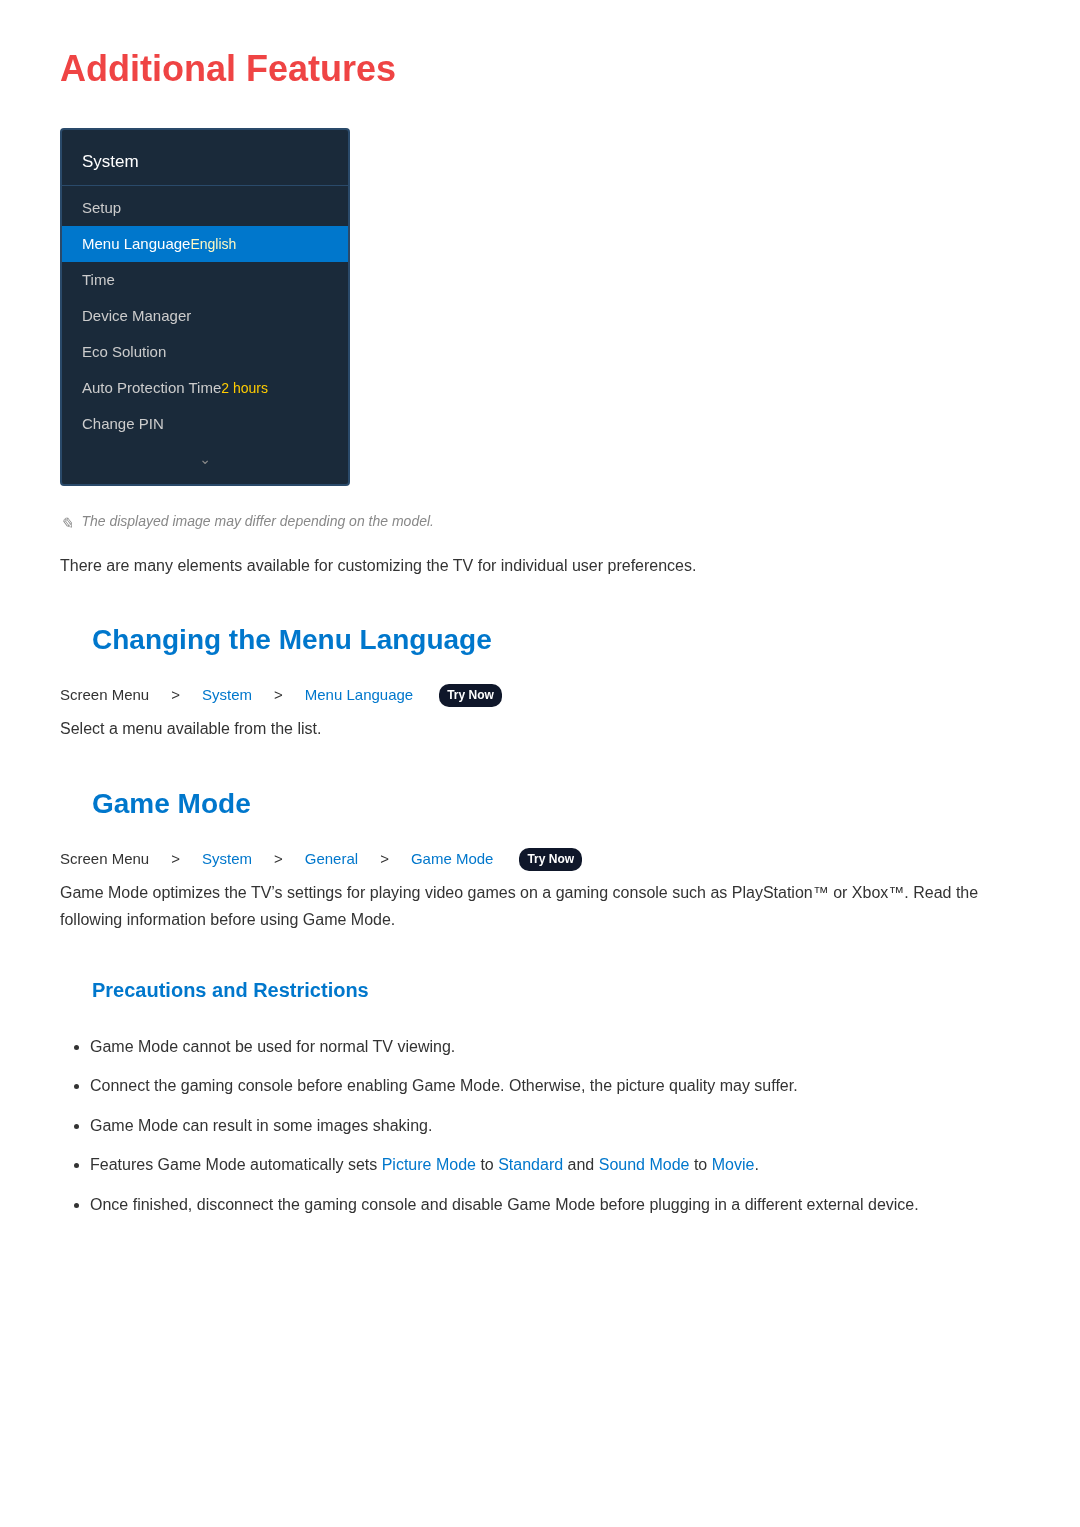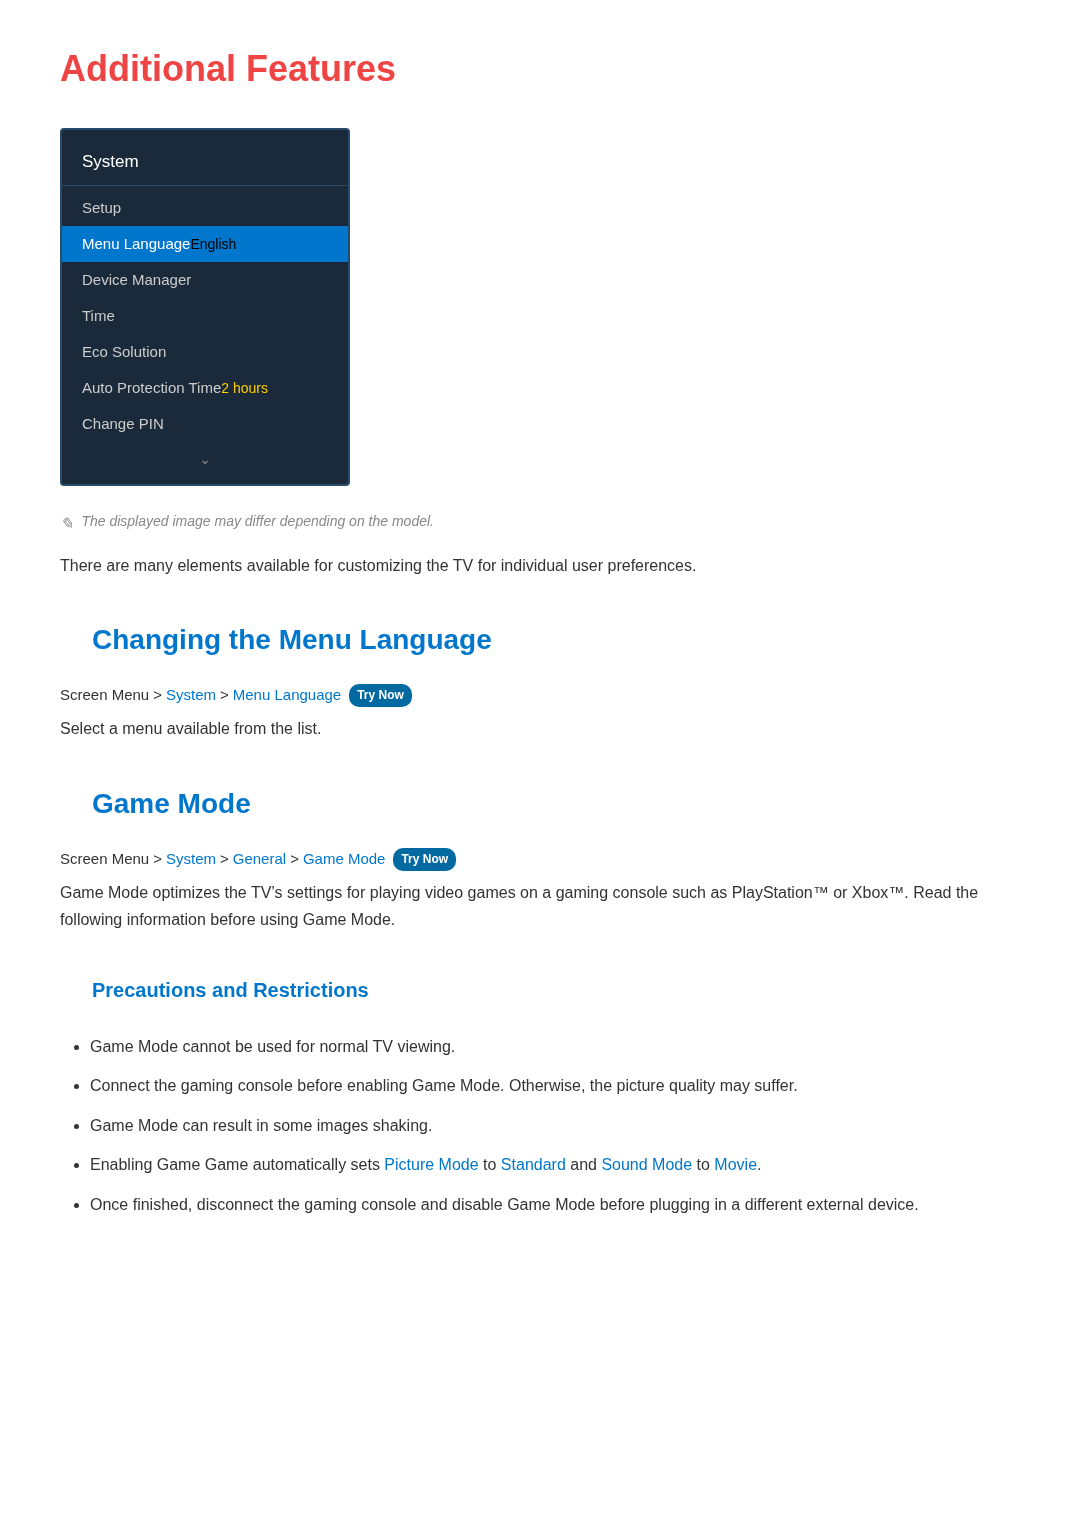--- a/index.html
+++ b/index.html
@@ -53,21 +53,21 @@
       background: #0077cc;
       color: #ffffff;
     }
 
     .tv-menu-item .value {
       color: #ffcc00;
       font-size: 14px;
     }
 
     .tv-menu-item.highlighted .value {
-      color: #000000;
+      color: #fef9c3;
     }
 
     .tv-menu-chevron {
       text-align: center;
       padding: 6px 0 4px 0;
       color: #888888;
       font-size: 14px;
     }
 
     
@@ -111,35 +111,35 @@
     }
 
     
     .breadcrumb {
       font-size: 15px;
       color: #333333;
       margin-bottom: 8px;
       display: flex;
       align-items: center;
       flex-wrap: wrap;
-      gap: 2px;
+      gap: 20px;
     }
 
     .breadcrumb .sep {
       color: #333333;
       margin: 0 2px;
     }
 
     .breadcrumb .link {
       color: #0077cc;
     }
 
     .try-now-badge {
       display: inline-block;
-      background: #0369a1;
+      background: #0f172a;
       color: #ffffff;
       font-size: 12px;
       font-weight: 600;
       padding: 2px 8px;
       border-radius: 10px;
       margin-left: 6px;
       vertical-align: middle;
     }
 
     .section-description {
@@ -184,24 +184,24 @@
   <div class="tv-menu-title">System</div>
 
   <div class="tv-menu-item">
     <span>Setup</span>
   </div>
   <div class="tv-menu-item highlighted">
     <span>Menu Language</span>
     <span class="value">English</span>
   </div>
   <div class="tv-menu-item">
+    <span>Time</span>
+  </div>
+  <div class="tv-menu-item">
     <span>Device Manager</span>
-  </div>
-  <div class="tv-menu-item">
-    <span>Time</span>
   </div>
   <div class="tv-menu-item">
     <span>Eco Solution</span>
   </div>
   <div class="tv-menu-item">
     <span>Auto Protection Time</span>
     <span class="value">2 hours</span>
   </div>
   <div class="tv-menu-item">
     <span>Change PIN</span>
@@ -259,21 +259,21 @@
       <li>
         <span>Game Mode cannot be used for normal TV viewing.</span>
       </li>
       <li>
         <span>Connect the gaming console before enabling Game Mode. Otherwise, the picture quality may suffer.</span>
       </li>
       <li>
         <span>Game Mode can result in some images shaking.</span>
       </li>
       <li>
-        <span>Enabling Game Game automatically sets </span><span class="inline-link">Picture Mode</span><span> to </span><span class="inline-link">Standard</span><span> and </span><span class="inline-link">Sound Mode</span><span> to </span><span class="inline-link">Movie</span><span>.</span>
+        <span>Features Game Mode automatically sets </span><span class="inline-link">Picture Mode</span><span> to </span><span class="inline-link">Standard</span><span> and </span><span class="inline-link">Sound Mode</span><span> to </span><span class="inline-link">Movie</span><span>.</span>
       </li>
       <li>
         <span>Once finished, disconnect the gaming console and disable Game Mode before plugging in a different external device.</span>
       </li>
     </ul>
   </div>
 </div>
 
 
 

